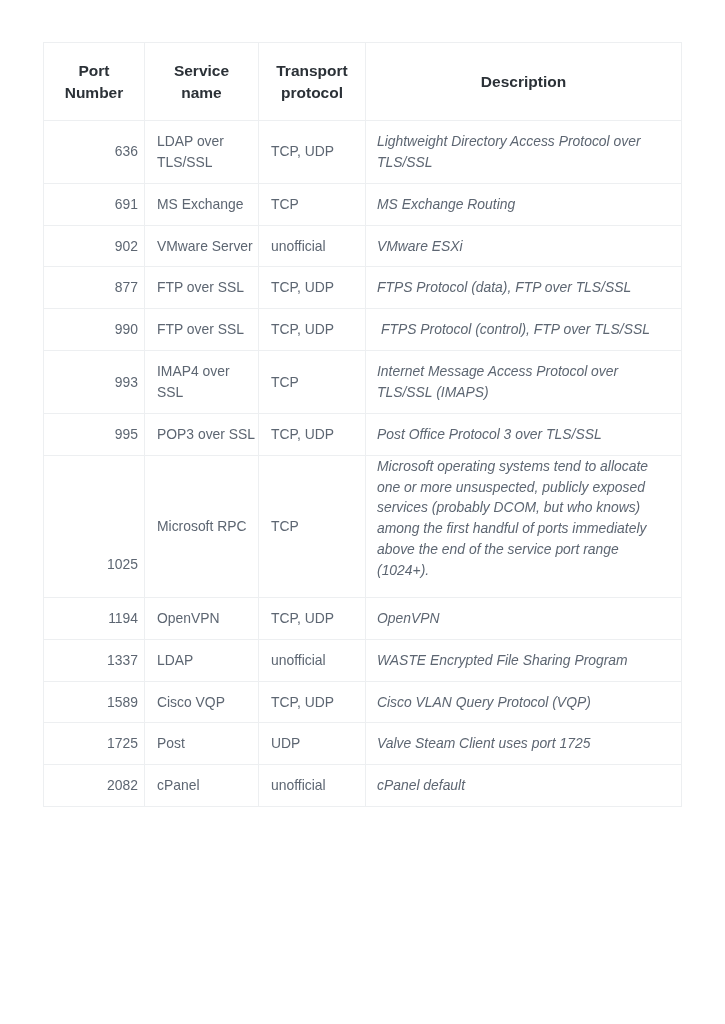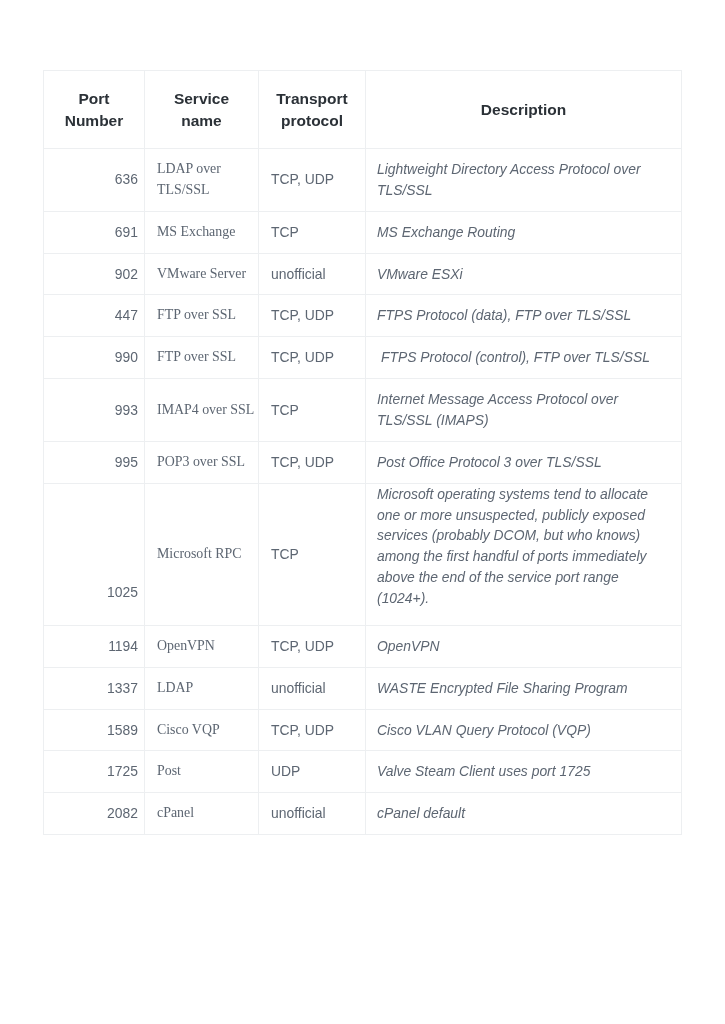--- a/index.html
+++ b/index.html
@@ -23,21 +23,20 @@
     position: absolute;
     left: 43px;
     top: 42px;
     width: 638px;
   }
   table.ports {
     width: 638px;
     border-collapse: collapse;
     table-layout: fixed;
     background: #14532d;
-    margin-top: 28px;
   }
   table.ports col.c-port   { width: 101px; }
   table.ports col.c-svc    { width: 114px; }
   table.ports col.c-proto  { width: 107px; }
   table.ports col.c-desc   { width: 316px; }
 
   table.ports th,
   table.ports td {
     border: 1px solid #edeff1;
     vertical-align: middle;
@@ -59,21 +58,20 @@
   }
   td.port {
     text-align: right;
     font-weight: 700;
     font-size: 14.6px;
     color: #2b3137;
     padding: 10px 6px;
   }
   td.svc {
     padding: 10px 0 10px 12px;
-    font-family: Liberation Serif, serif;
   }
   td.proto {
     padding: 10px 0 10px 12px;
   }
   td.desc {
     padding: 10px 14px 10px 11px;
     font-style: italic;
   }
   
   tr.tall td.port {
@@ -135,21 +133,21 @@
         </tr>
 
         <tr>
           <td class="port">902</td>
           <td class="svc">VMware Server</td>
           <td class="proto">unofficial</td>
           <td class="desc">VMware ESXi</td>
         </tr>
 
         <tr>
-          <td class="port">447</td>
+          <td class="port">877</td>
           <td class="svc">FTP over SSL</td>
           <td class="proto">TCP, UDP</td>
           <td class="desc">FTPS Protocol (data), FTP over TLS/SSL</td>
         </tr>
 
         <tr>
           <td class="port">990</td>
           <td class="svc">FTP over SSL</td>
           <td class="proto">TCP, UDP</td>
           <td class="desc indented">FTPS Protocol (control), FTP over TLS/SSL</td>

